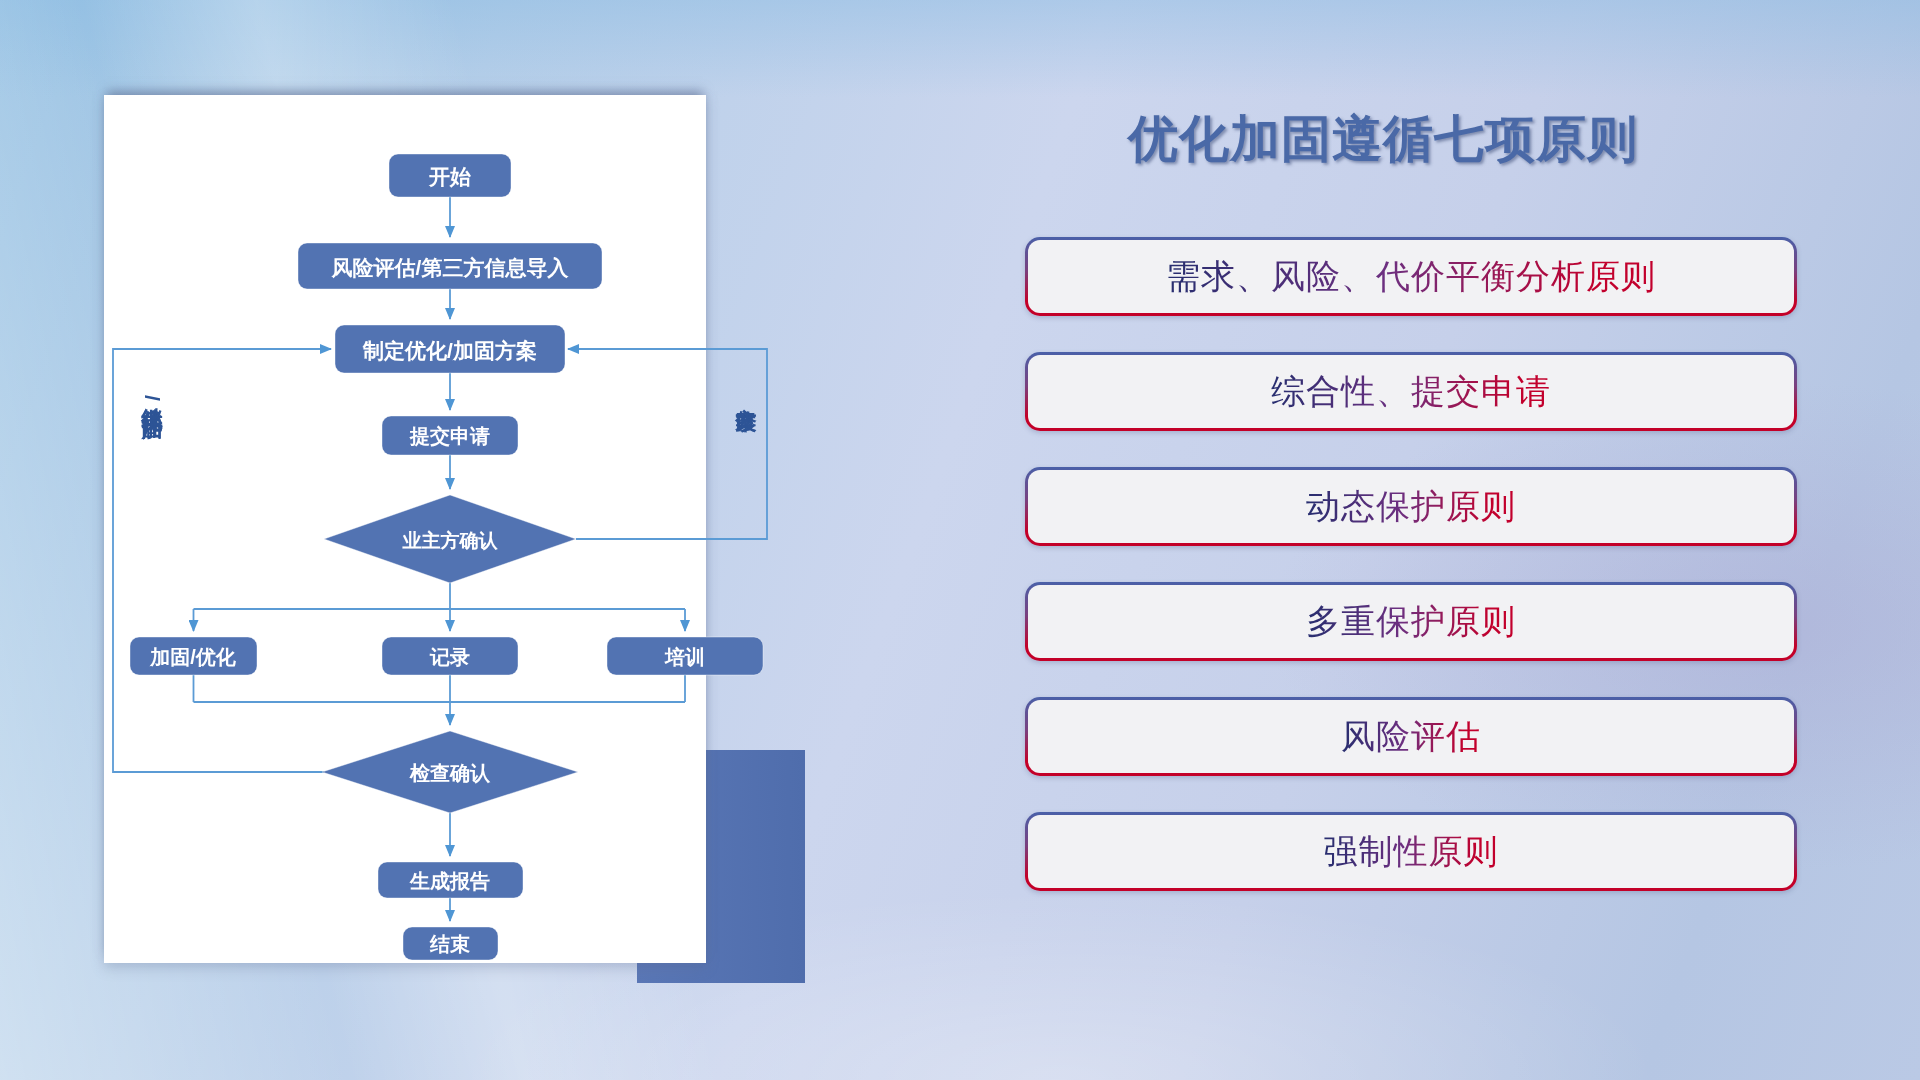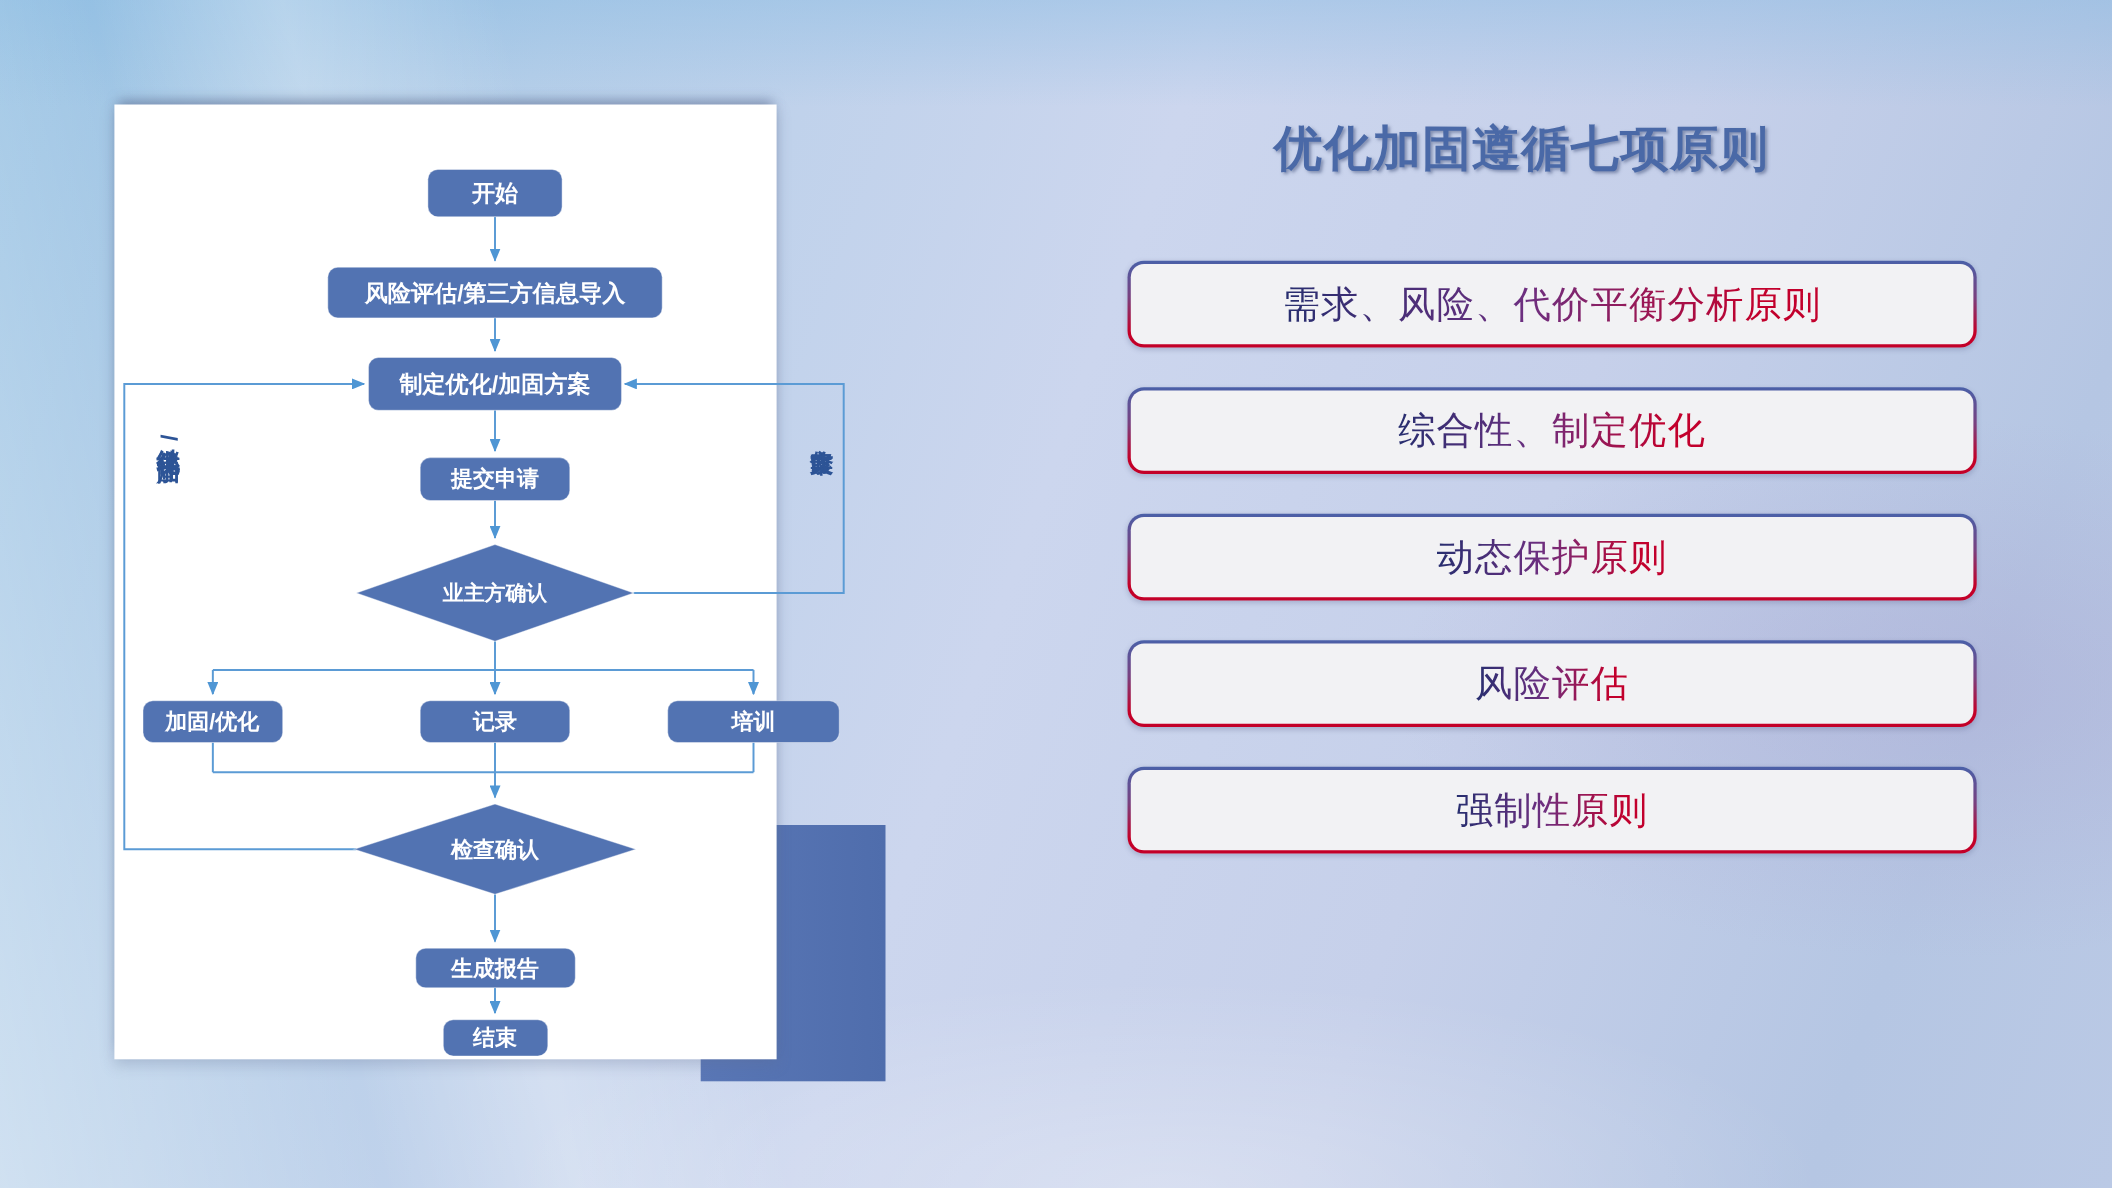--- a/index.html
+++ b/index.html
@@ -30,21 +30,21 @@
   .flow-label{font-weight:bold;fill:#ffffff;}
   .vlabel{
     position:absolute;writing-mode:vertical-rl;text-orientation:mixed;
     color:#2d5496;font-weight:bold;font-size:21px;letter-spacing:1px;line-height:1;
   }
   .vlabel.left{left:38px;top:296px;height:245px;}
   .vlabel.right{left:632px;top:296px;height:150px;}
   
   .panel-title{
     position:absolute;left:1025px;top:106px;width:772px;box-sizing:border-box;padding-right:56px;
-    text-align:center;font-size:44px;font-weight:bold;color:#4a69a7;letter-spacing:1px;
+    text-align:center;font-size:50px;font-weight:bold;color:#4a69a7;letter-spacing:1px;
     text-shadow:2px 2px 3px rgba(56,72,115,0.50);white-space:nowrap;
   }
   .principles{
     position:absolute;left:1025px;top:237px;display:flex;flex-direction:column;gap:36px;
   }
   .pbox{
     width:772px;height:79px;box-sizing:border-box;padding:3px;border-radius:15px;
     background:linear-gradient(180deg,#4a60a8 0%,#79407f 42%,#c30028 82%);
     box-shadow:0 2px 5px rgba(90,100,140,0.30);
   }
@@ -132,26 +132,31 @@
 <div class="panel-title">优化加固遵循七项原则</div>
 
 <div class="principles">
   <div class="pbox">
     <div class="pbox-inner">
       <span class="ptext">需求、风险、代价平衡分析原则</span>
     </div>
   </div>
   <div class="pbox">
     <div class="pbox-inner">
-      <span class="ptext">综合性、制定优化</span>
+      <span class="ptext">综合性、提交申请</span>
     </div>
   </div>
   <div class="pbox">
     <div class="pbox-inner">
       <span class="ptext">动态保护原则</span>
+    </div>
+  </div>
+  <div class="pbox">
+    <div class="pbox-inner">
+      <span class="ptext">多重保护原则</span>
     </div>
   </div>
   <div class="pbox">
     <div class="pbox-inner">
       <span class="ptext">风险评估</span>
     </div>
   </div>
   <div class="pbox">
     <div class="pbox-inner">
       <span class="ptext">强制性原则</span>

